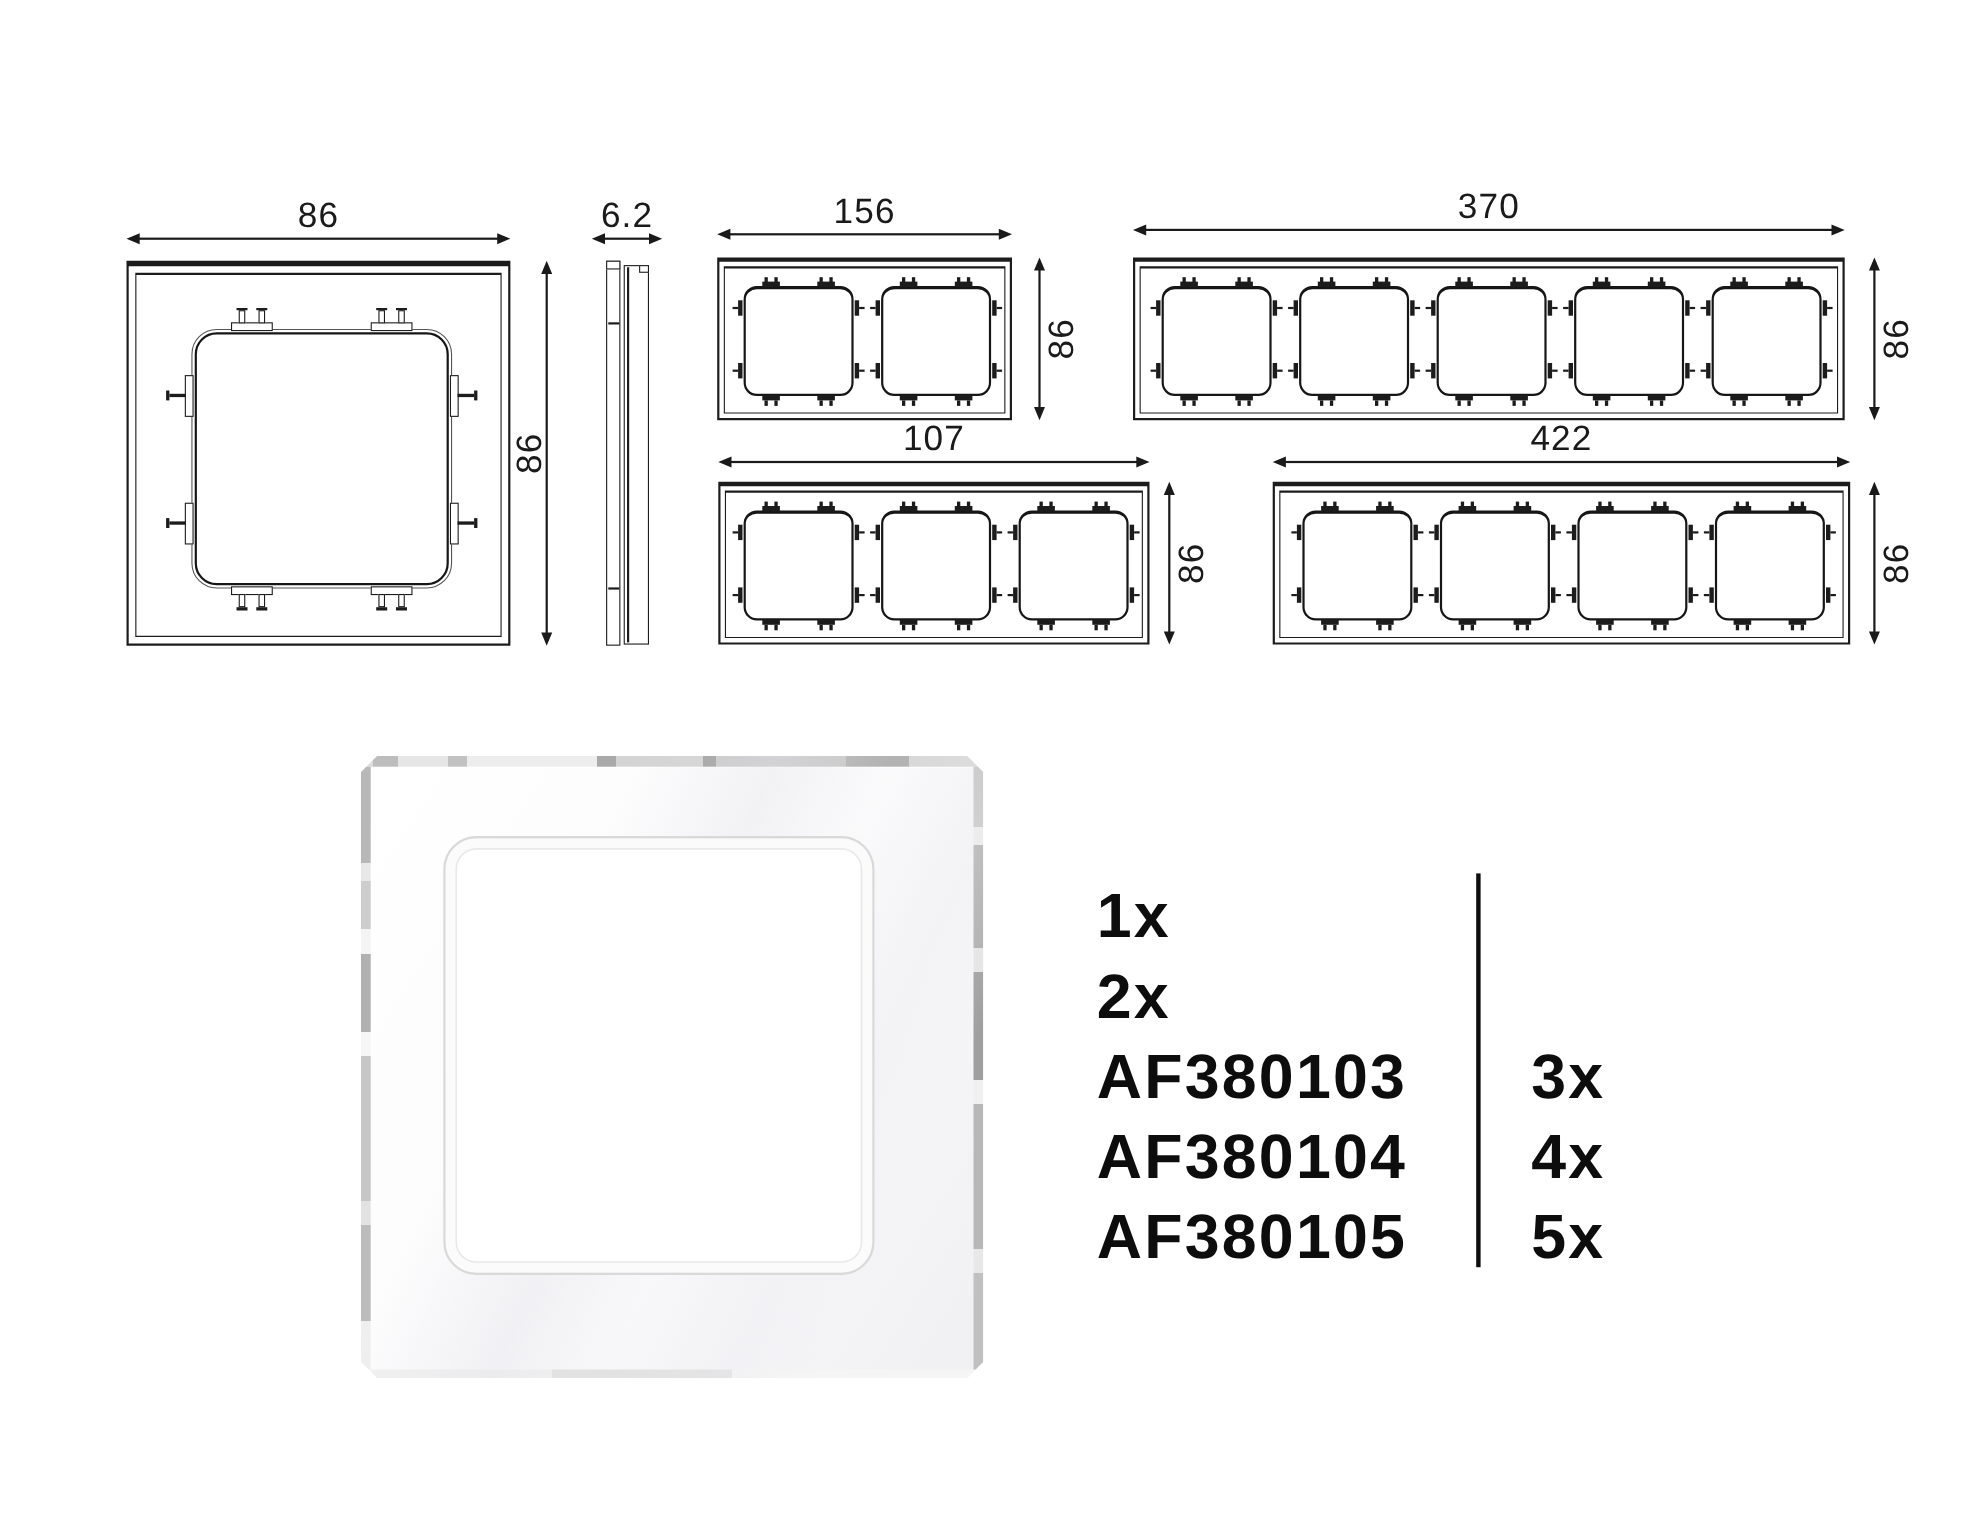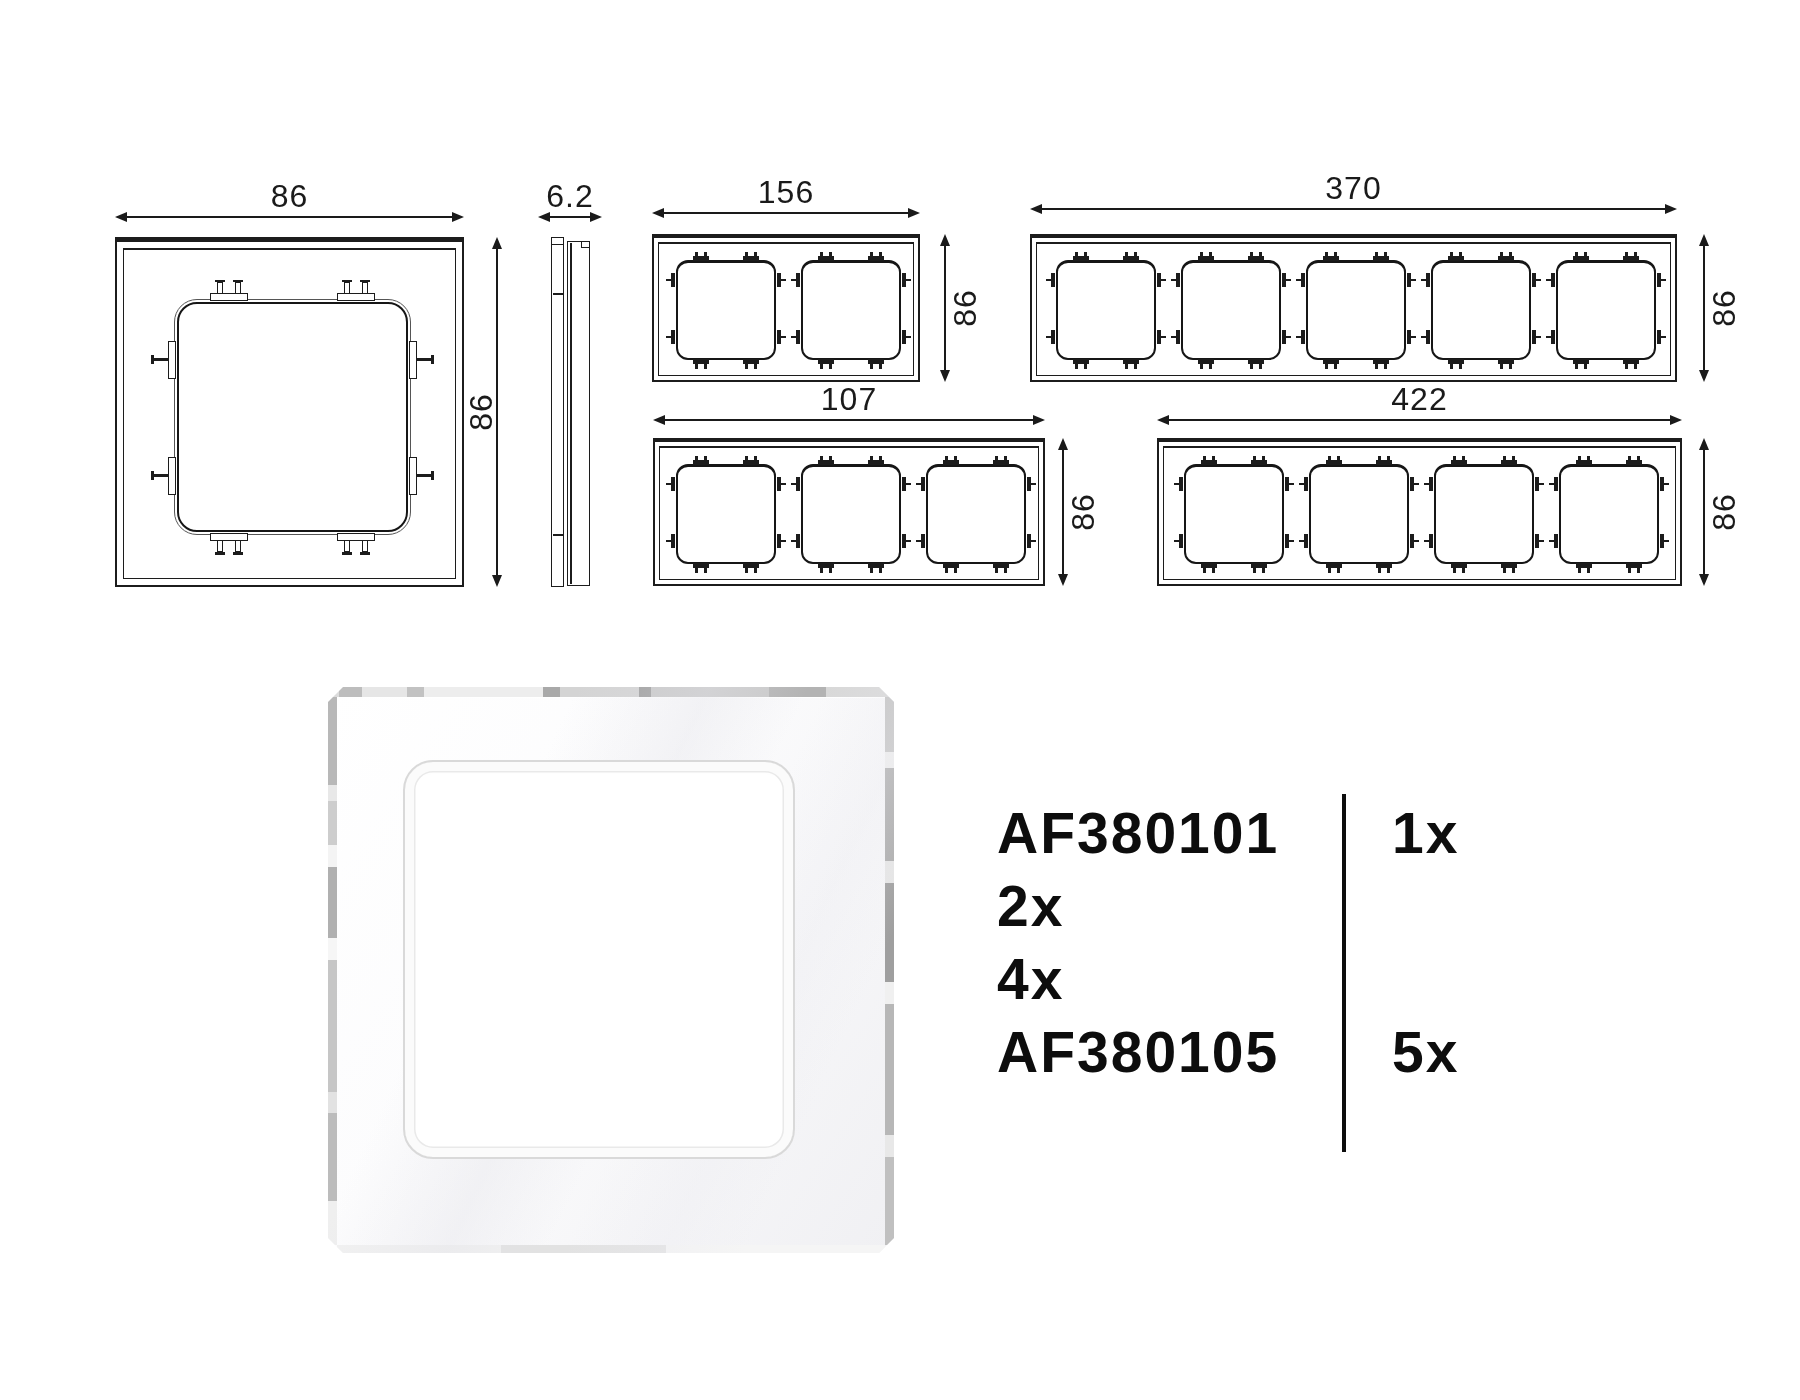--- a/index.html
+++ b/index.html
@@ -462,27 +462,31 @@
     <div class="ph-right"></div>
     <div class="ph-bottom"></div>
     <div class="ph-sheen"></div>
     <div class="ph-window"></div>
   </div>
 
   <div class="plist">
     <div class="plist-divider"></div>
     <div id="plist-rows">
         <div class="plist-row">
-          <div class="plist-code">AF380101</div>
           <div class="plist-qty">1x</div>
         </div>
         <div class="plist-row">
           <div class="plist-qty">2x</div>
         </div>
         <div class="plist-row">
+          <div class="plist-code">AF380103</div>
+          <div class="plist-qty">3x</div>
+        </div>
+        <div class="plist-row">
+          <div class="plist-code">AF380104</div>
           <div class="plist-qty">4x</div>
         </div>
         <div class="plist-row">
           <div class="plist-code">AF380105</div>
           <div class="plist-qty">5x</div>
         </div>
       </div>
   </div>
 
 </div>

